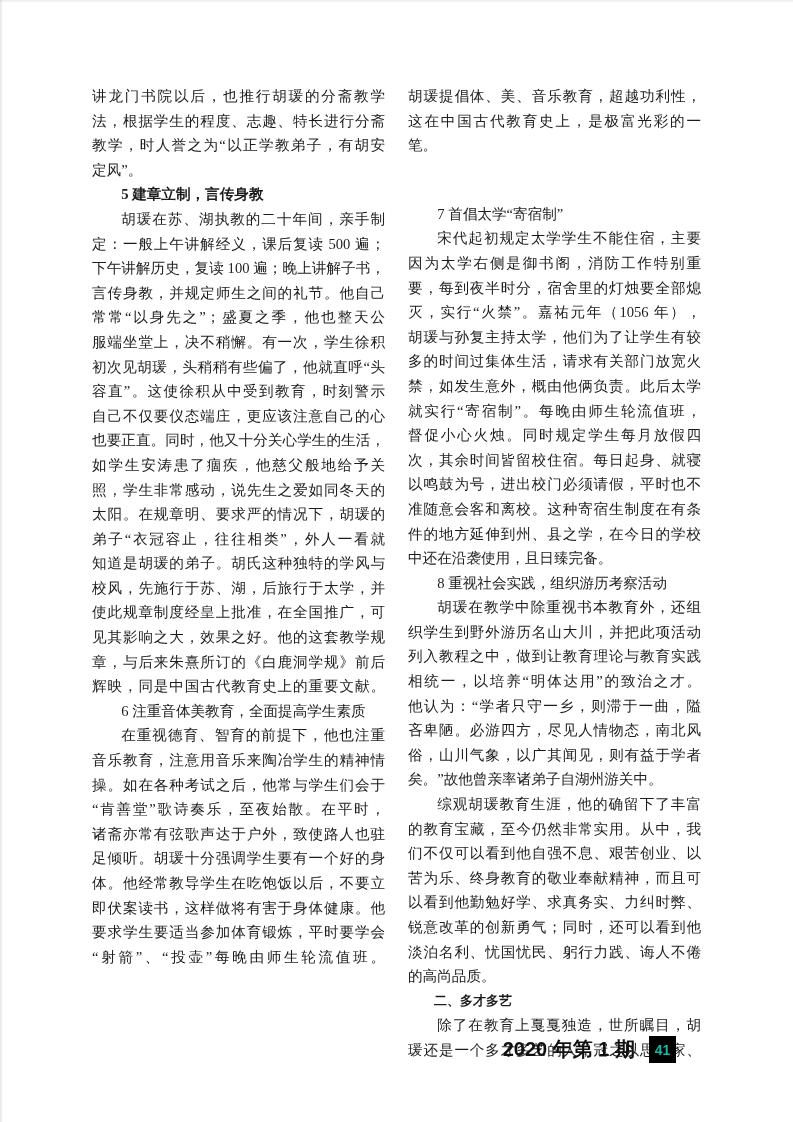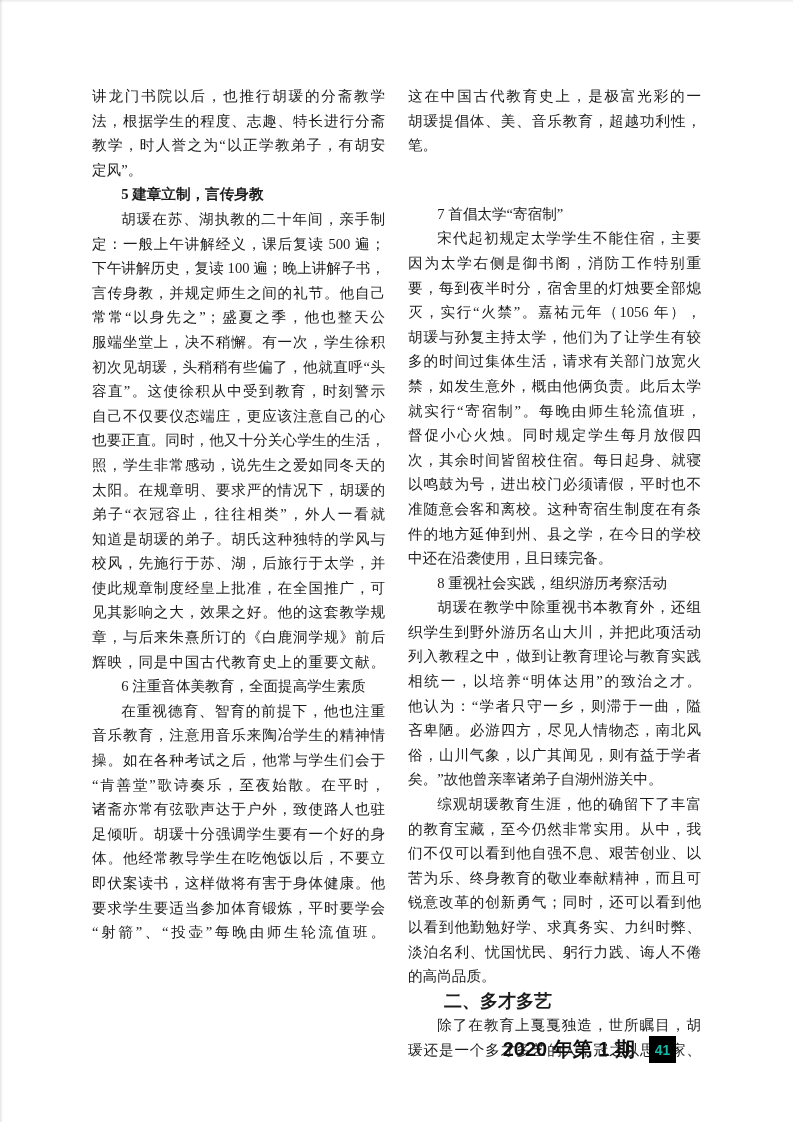--- a/index.html
+++ b/index.html
@@ -48,21 +48,21 @@
     overflow: visible;
     white-space: normal;
   }
   .line.fill {
     text-align: justify;
     text-align-last: justify;
   }
   .line.section-heading {
     font-family: "Liberation Sans", "DejaVu Sans", sans-serif;
     font-weight: 700;
-    font-size: 18px;
+    font-size: 13px;
   }
   .footer {
     position: absolute;
     top: 1036px;
     right: 117px;
     height: 27px;
     display: flex;
     align-items: center;
     gap: 14px;
   }
@@ -103,20 +103,21 @@
       <div class="line fill" style="text-indent: 2em;">胡瑗在苏、湖执教的二十年间，亲手制</div>
       <div class="line fill">定：一般上午讲解经义，课后复读 500 遍；</div>
       <div class="line fill">下午讲解历史，复读 100 遍；晚上讲解子书，</div>
       <div class="line fill">言传身教，并规定师生之间的礼节。他自己</div>
       <div class="line fill">常常“以身先之”；盛夏之季，他也整天公</div>
       <div class="line fill">服端坐堂上，决不稍懈。有一次，学生徐积</div>
       <div class="line fill">初次见胡瑗，头稍稍有些偏了，他就直呼“头</div>
       <div class="line fill">容直”。这使徐积从中受到教育，时刻警示</div>
       <div class="line fill">自己不仅要仪态端庄，更应该注意自己的心</div>
       <div class="line fill">也要正直。同时，他又十分关心学生的生活，</div>
+      <div class="line fill">如学生安涛患了痼疾，他慈父般地给予关</div>
       <div class="line fill">照，学生非常感动，说先生之爱如同冬天的</div>
       <div class="line fill">太阳。在规章明、要求严的情况下，胡瑗的</div>
       <div class="line fill">弟子“衣冠容止，往往相类”，外人一看就</div>
       <div class="line fill">知道是胡瑗的弟子。胡氏这种独特的学风与</div>
       <div class="line fill">校风，先施行于苏、湖，后旅行于太学，并</div>
       <div class="line fill">使此规章制度经皇上批准，在全国推广，可</div>
       <div class="line fill">见其影响之大，效果之好。他的这套教学规</div>
       <div class="line fill">章，与后来朱熹所订的《白鹿洞学规》前后</div>
       <div class="line fill">辉映，同是中国古代教育史上的重要文献。</div>
       <div class="line" style="text-indent: 2em;">6 注重音体美教育，全面提高学生素质</div>
@@ -125,22 +126,22 @@
       <div class="line fill">操。如在各种考试之后，他常与学生们会于</div>
       <div class="line fill">“肯善堂”歌诗奏乐，至夜始散。在平时，</div>
       <div class="line fill">诸斋亦常有弦歌声达于户外，致使路人也驻</div>
       <div class="line fill">足倾听。胡瑗十分强调学生要有一个好的身</div>
       <div class="line fill">体。他经常教导学生在吃饱饭以后，不要立</div>
       <div class="line fill">即伏案读书，这样做将有害于身体健康。他</div>
       <div class="line fill">要求学生要适当参加体育锻炼，平时要学会</div>
       <div class="line fill">“射箭”、“投壶”每晚由师生轮流值班。</div>
     </div>
   <div class="column" id="col-right">
+      <div class="line fill">胡瑗提倡体、美、音乐教育，超越功利性，</div>
       <div class="line fill">这在中国古代教育史上，是极富光彩的一</div>
-      <div class="line fill">胡瑗提倡体、美、音乐教育，超越功利性，</div>
       <div class="line">笔。</div>
       <div class="line" style="text-indent: 2em; margin-top: 44px;">7 首倡太学“寄宿制”</div>
       <div class="line fill" style="text-indent: 2em;">宋代起初规定太学学生不能住宿，主要</div>
       <div class="line fill">因为太学右侧是御书阁，消防工作特别重</div>
       <div class="line fill">要，每到夜半时分，宿舍里的灯烛要全部熄</div>
       <div class="line fill">灭，实行“火禁”。嘉祐元年（1056 年），</div>
       <div class="line fill">胡瑗与孙复主持太学，他们为了让学生有较</div>
       <div class="line fill">多的时间过集体生活，请求有关部门放宽火</div>
       <div class="line fill">禁，如发生意外，概由他俩负责。此后太学</div>
       <div class="line fill">就实行“寄宿制”。每晚由师生轮流值班，</div>
@@ -156,22 +157,22 @@
       <div class="line fill">列入教程之中，做到让教育理论与教育实践</div>
       <div class="line fill">相统一，以培养“明体达用”的致治之才。</div>
       <div class="line fill">他认为：“学者只守一乡，则滞于一曲，隘</div>
       <div class="line fill">吝卑陋。必游四方，尽见人情物态，南北风</div>
       <div class="line fill">俗，山川气象，以广其闻见，则有益于学者</div>
       <div class="line">矣。”故他曾亲率诸弟子自湖州游关中。</div>
       <div class="line fill" style="text-indent: 2em;">综观胡瑗教育生涯，他的确留下了丰富</div>
       <div class="line fill">的教育宝藏，至今仍然非常实用。从中，我</div>
       <div class="line fill">们不仅可以看到他自强不息、艰苦创业、以</div>
       <div class="line fill">苦为乐、终身教育的敬业奉献精神，而且可</div>
+      <div class="line fill">以看到他勤勉好学、求真务实、力纠时弊、</div>
       <div class="line fill">锐意改革的创新勇气；同时，还可以看到他</div>
-      <div class="line fill">以看到他勤勉好学、求真务实、力纠时弊、</div>
       <div class="line fill">淡泊名利、忧国忧民、躬行力践、诲人不倦</div>
       <div class="line">的高尚品质。</div>
       <div class="line section-heading" style="text-indent: 2em;">二、多才多艺</div>
       <div class="line fill" style="text-indent: 2em;">除了在教育上戛戛独造，世所瞩目，胡</div>
       <div class="line fill">瑗还是一个多才多艺的人，冠之以思想家、</div>
     </div>
 
   <div class="footer">
     <span class="issue">2020 年第 1 期</span>
     <span class="badge">41</span>

